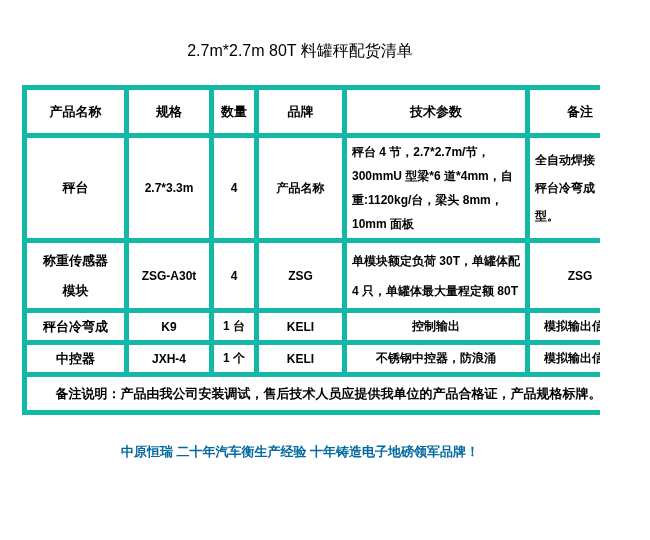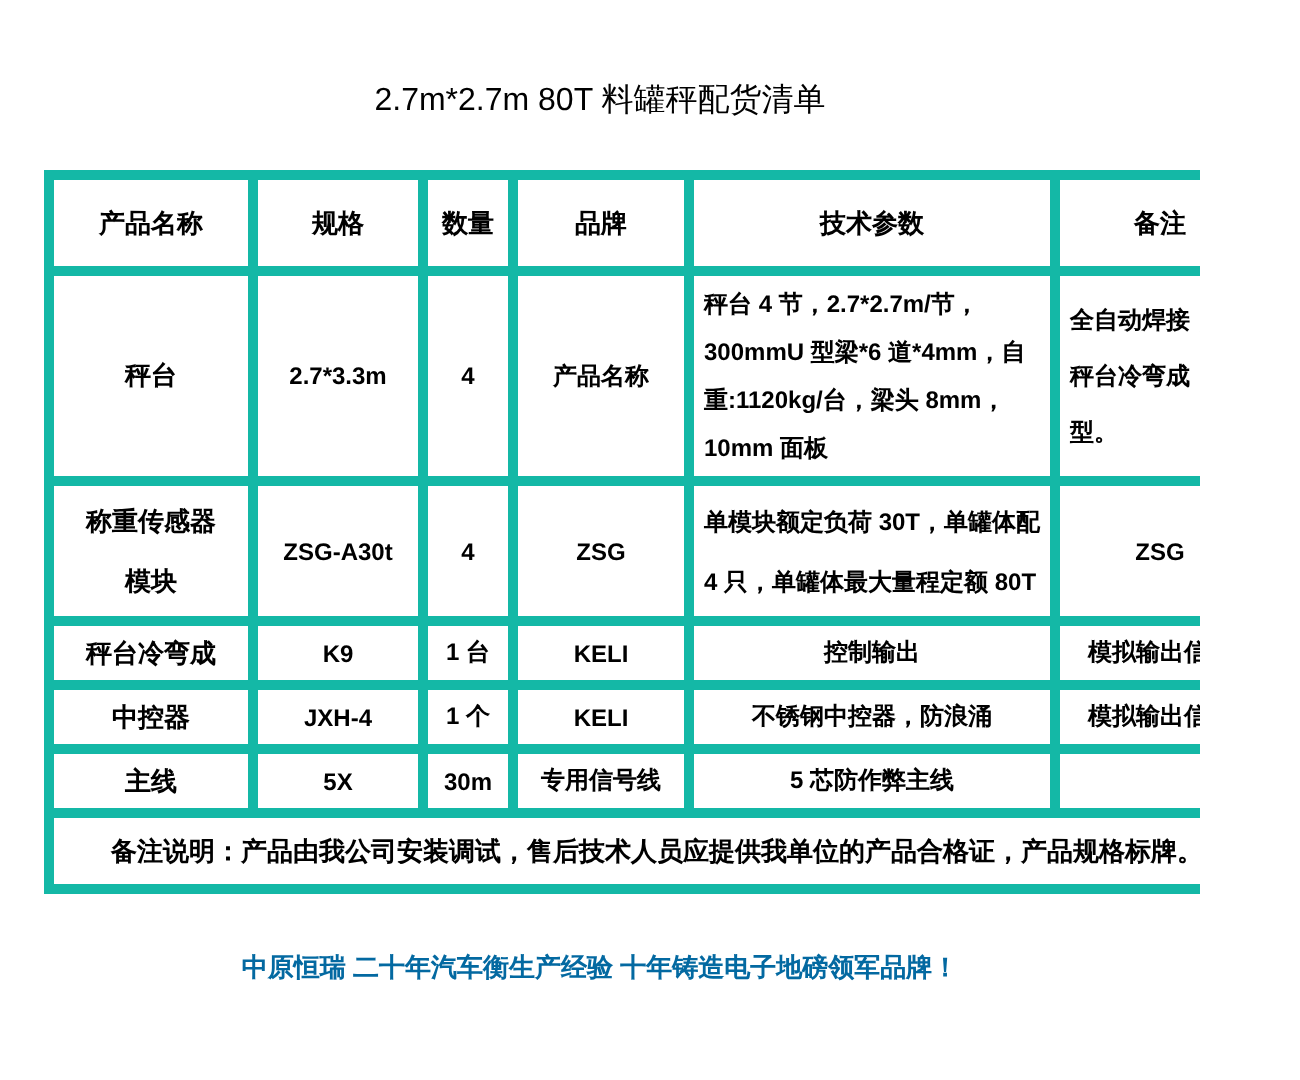--- a/index.html
+++ b/index.html
@@ -131,28 +131,20 @@
 
     <tr class="r-small">
       <td class="name-cell">中控器</td>
       <td>JXH-4</td>
       <td>1 个</td>
       <td>KELI</td>
       <td>不锈钢中控器，防浪涌</td>
       <td>模拟输出信号</td>
     </tr>
 
-    <tr class="r-small">
-      <td class="name-cell">主线</td>
-      <td>5X</td>
-      <td>30m</td>
-      <td>专用信号线</td>
-      <td>5 芯防作弊主线</td>
-      <td></td>
-    </tr>
 
     <tr class="r-footnote">
       <td class="footnote-cell" colspan="6">备注说明：产品由我公司安装调试，售后技术人员应提供我单位的产品合格证，产品规格标牌。</td>
     </tr>
   </tbody>
     </table>
 
   <div class="slogan">中原恒瑞 二十年汽车衡生产经验 十年铸造电子地磅领军品牌！</div>
 
 </div>

